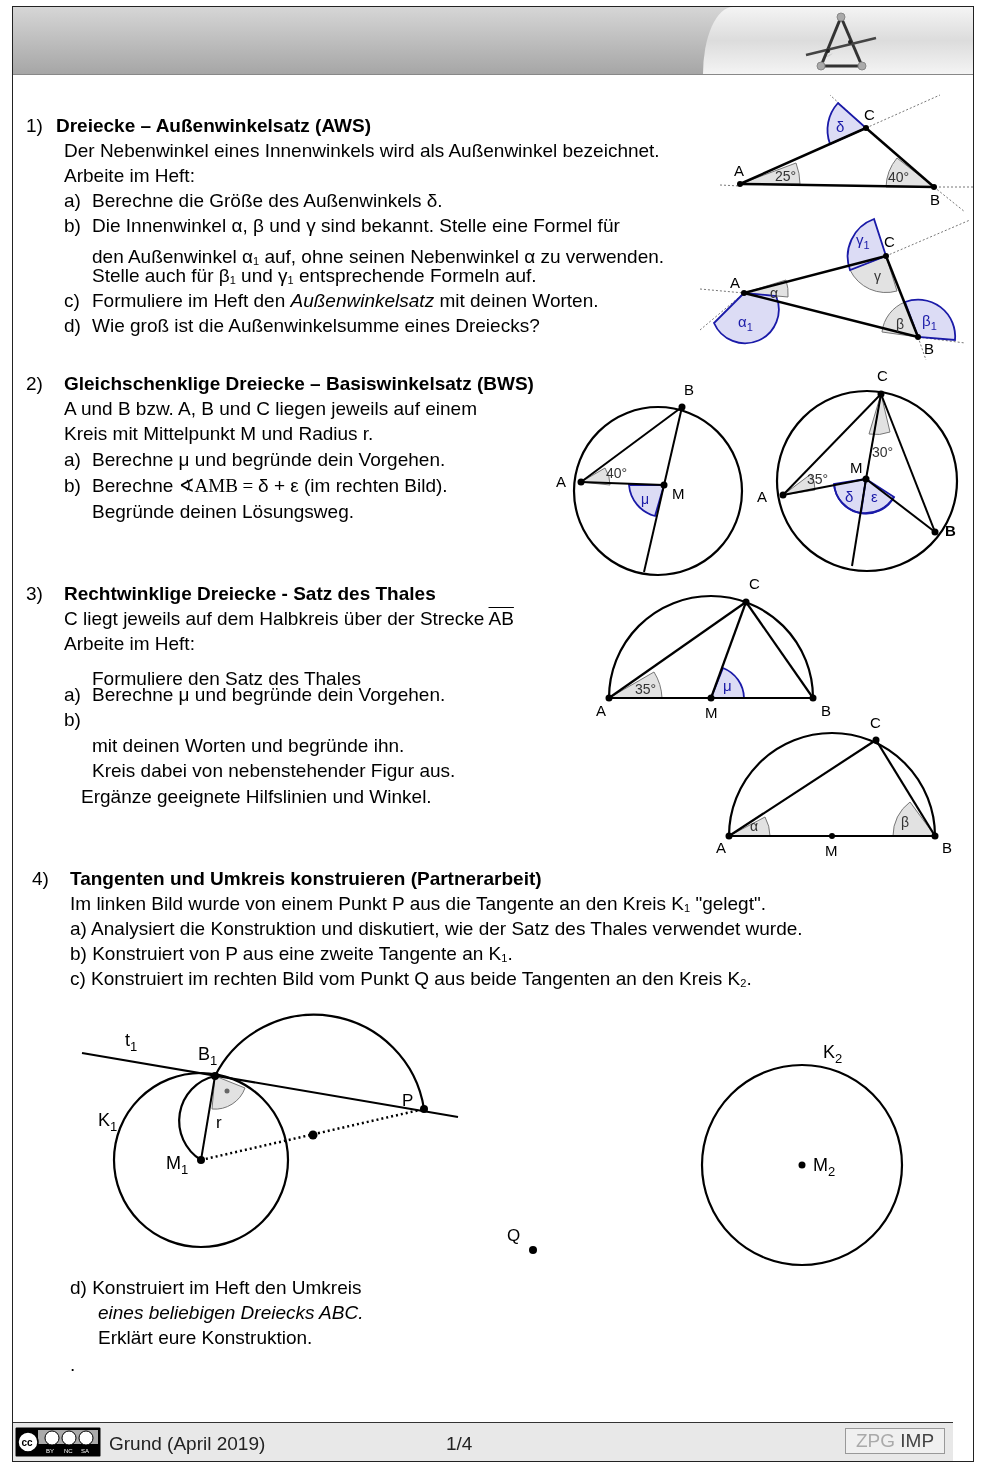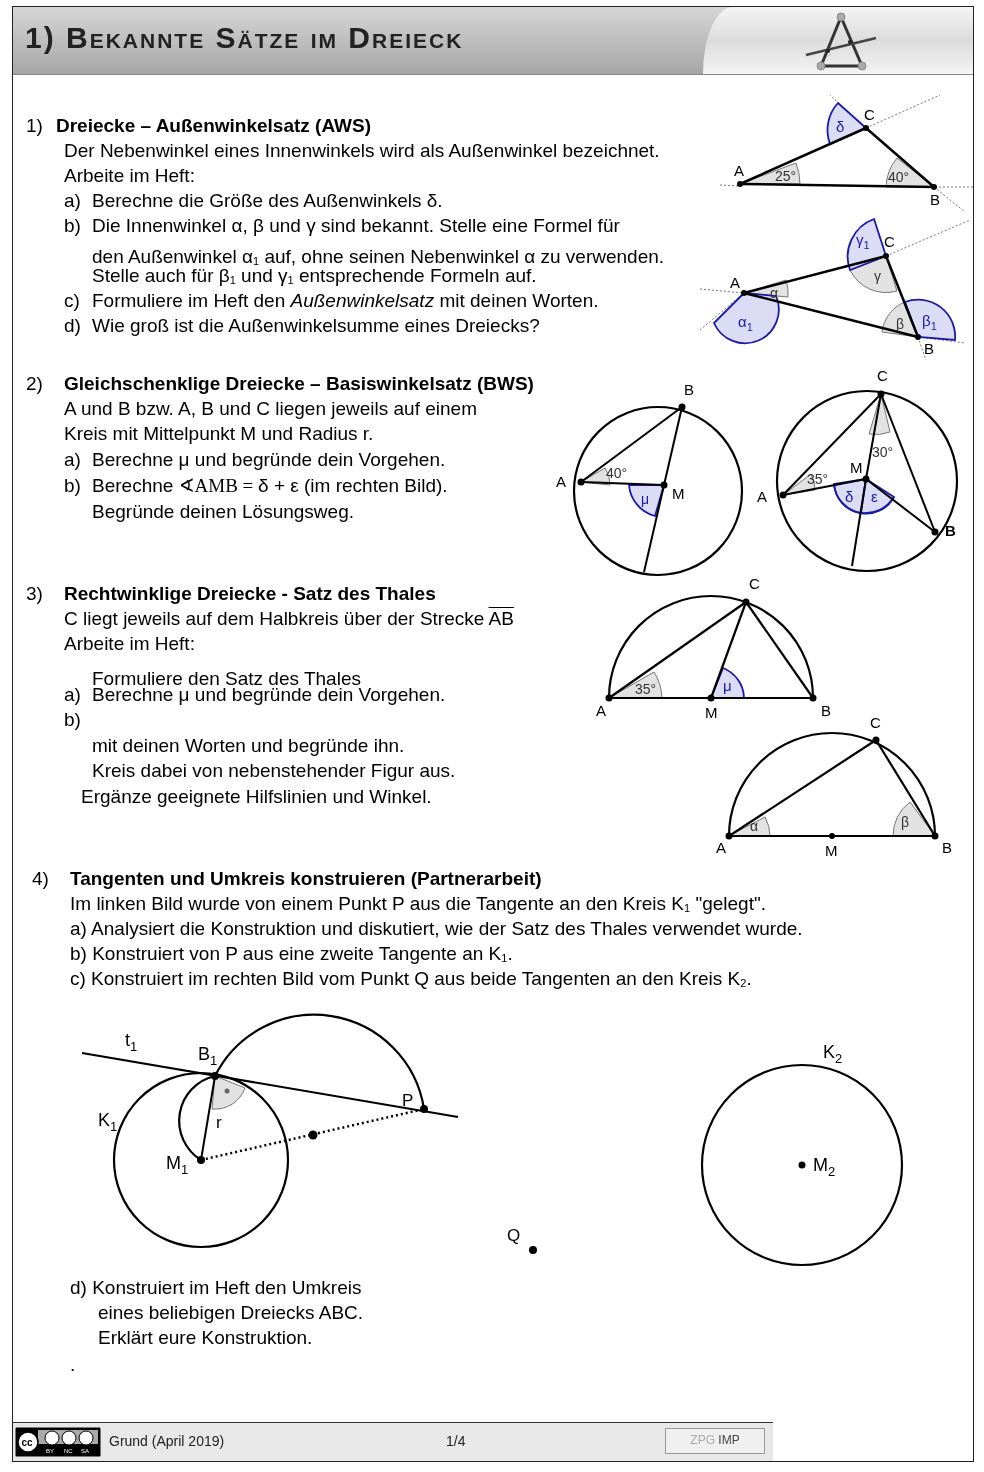--- a/index.html
+++ b/index.html
@@ -15,38 +15,37 @@
                      background:linear-gradient(#f4f4f4,#dcdcdc,#f4f4f4);
                      border-top-left-radius:30px 67px; }
   .header-logo { position:absolute; left:100px; top:4px; }
   .t { position:absolute; font-size:19px; line-height:25px; white-space:nowrap; }
   .b { font-weight:bold; }
   .i { font-style:italic; }
   .num { position:absolute; font-size:19px; line-height:25px; }
   sub { font-size:11px; vertical-align:-2px; line-height:0; }
   .fig { position:absolute; }
   .fig text { font-family:"Liberation Sans", sans-serif; }
-  .footer { position:absolute; left:13px; top:1422px; width:760px; height:38px;
+  .footer { position:absolute; left:13px; top:1422px; width:940px; height:38px;
             background:#e8e8e8; border-top:1.5px solid #333; }
   .cc-badge { position:absolute; left:2px; top:4px; width:84px; height:28px;
               background:#000; border:1px solid #777; border-radius:2px; }
-  .footer-text { position:absolute; top:10px; font-size:14px; color:#222; }
+  .footer-text { position:absolute; top:10px; font-size:19px; color:#222; }
   .zpg-box { position:absolute; right:8px; top:5px; width:100px; height:26px;
              border:1.5px solid #999; background:#f0f0f0; box-sizing:border-box;
-             text-align:center; font-size:12px; line-height:23px; }
+             text-align:center; font-size:19px; line-height:23px; }
   .zpg-a { color:#aaa; }
   .zpg-b { color:#444; }
 </style>
 </head>
 <body>
 
 <div class="page-frame"></div>
 
 <div class="header">
-  <div class="header-title">1) Bekannte Sätze im Dreieck</div>
   <div class="header-logo-box">
     <svg class="header-logo" width="80" height="62" viewBox="0 0 80 62">
       <path d="M30 42 A10 10 0 0 1 22 46 Z" fill="#ccc"></path>
       <path d="M45 28 A10 10 0 0 0 48 20 Z" fill="#ccc"></path>
       <line x1="38" y1="6" x2="18" y2="55" stroke="#333" stroke-width="3"></line>
       <line x1="38" y1="6" x2="59" y2="55" stroke="#333" stroke-width="3"></line>
       <line x1="18" y1="55" x2="59" y2="55" stroke="#333" stroke-width="3"></line>
       <line x1="3" y1="44" x2="73" y2="27" stroke="#444" stroke-width="2.5"></line>
       <circle cx="38" cy="6" r="4" fill="#aaa" stroke="#888"></circle>
       <circle cx="18" cy="55" r="4" fill="#aaa" stroke="#888"></circle>
@@ -260,21 +259,21 @@
 <svg class="fig" style="left:490px;top:1030px;" width="420" height="240">
   <circle cx="312" cy="135" r="100" fill="none" stroke="#000" stroke-width="2.2"></circle>
   <circle cx="312" cy="135" r="3.5" fill="#000"></circle>
   <circle cx="43" cy="220" r="4" fill="#000"></circle>
   <text x="333" y="28" font-size="18"><tspan>K</tspan><tspan font-size="13" dy="5">2</tspan></text>
   <text x="323" y="141" font-size="18"><tspan>M</tspan><tspan font-size="13" dy="5">2</tspan></text>
   <text x="17" y="211" font-size="17">Q</text>
 </svg>
 
 <div class="t" style="left:70px;top:1275px;">d) Konstruiert im Heft den Umkreis</div>
-<div class="t" style="left:98px;top:1300px;">eines beliebigen Dreiecks ABC.</div>
+<div class="t" style="left:98px;top:1300px;font-style:italic;">eines beliebigen Dreiecks ABC.</div>
 <div class="t" style="left:98px;top:1325px;">Erklärt eure Konstruktion.</div>
 <div class="t" style="left:70px;top:1352px;">.</div>
 
 <div class="footer">
   <div class="cc-badge">
     <svg width="84" height="28" viewBox="0 0 84 28">
       <rect x="0" y="0" width="84" height="28" fill="#000"></rect>
       <rect x="22" y="2" width="60" height="14" fill="#aaa"></rect>
       <circle cx="12" cy="14" r="10" fill="#fff" stroke="#000" stroke-width="1.5"></circle>
       <text x="5.5" y="18" font-size="10" font-weight="bold" fill="#000">cc</text>

